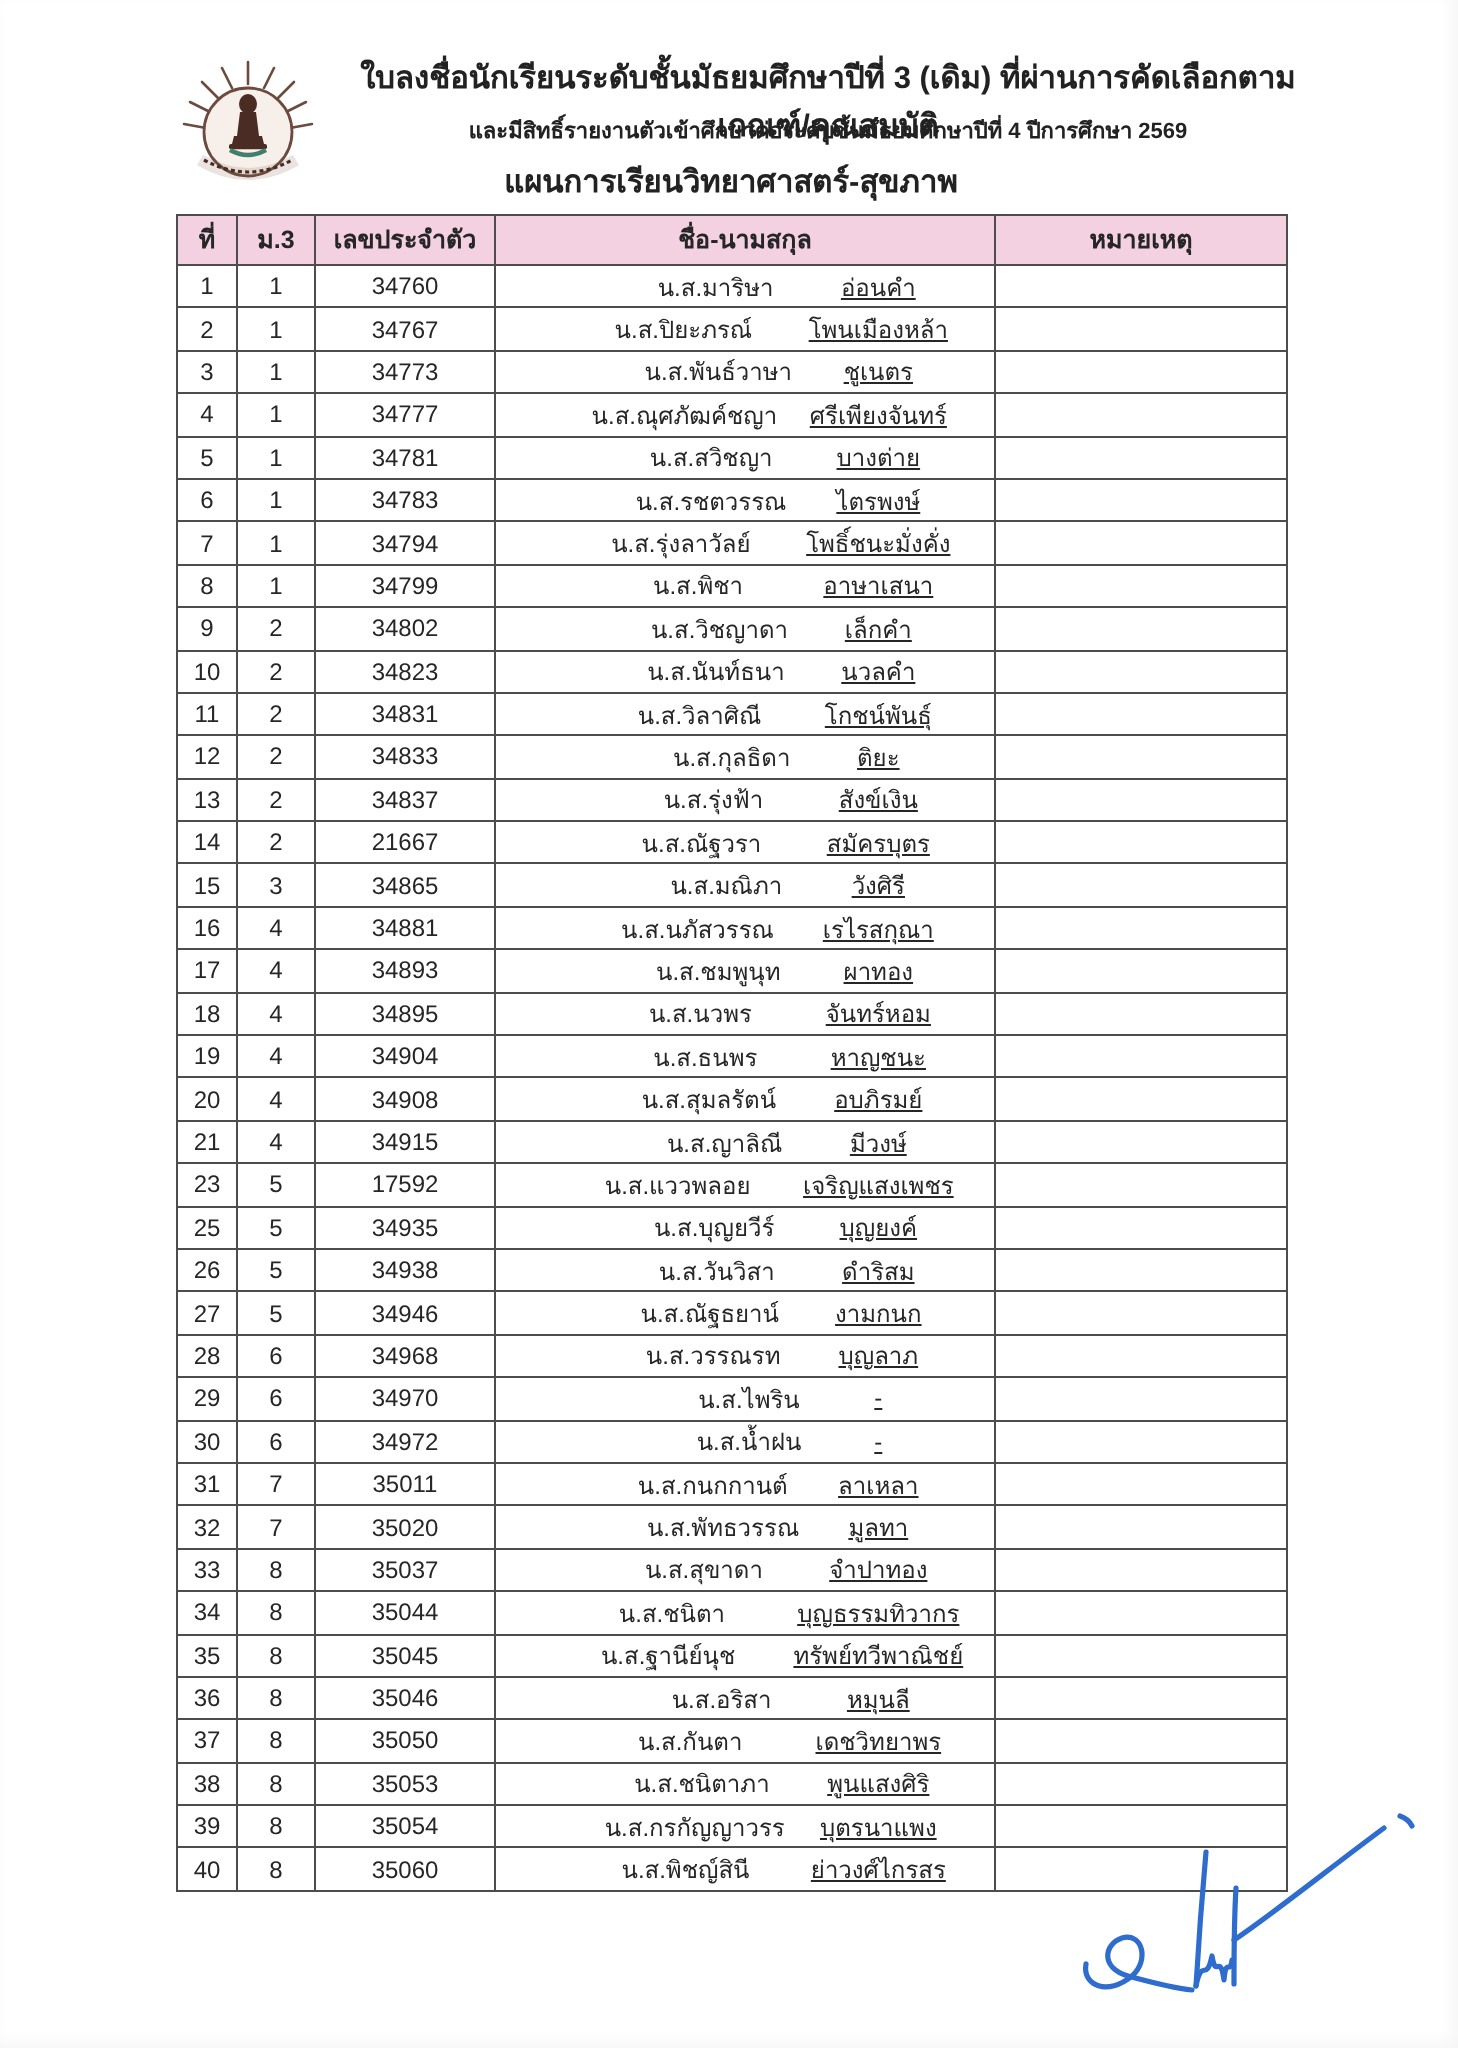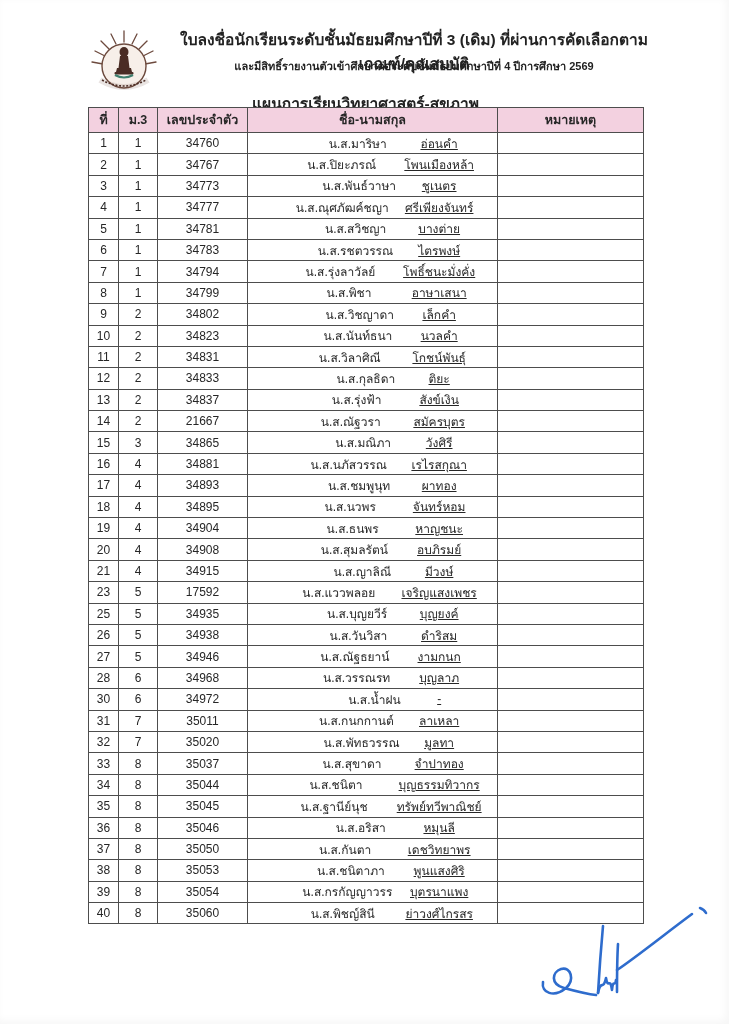--- a/index.html
+++ b/index.html
@@ -9,21 +9,21 @@
     position:relative; width:729px; height:1024px;
     background:#ffffff; overflow:hidden;
     box-shadow: inset -3px -3px 8px rgba(0,0,0,0.04);
   }
   
   .doc-header { position:absolute; top:24px; left:0; right:0; height:84px; }
   .logo { position:absolute; left:88px; top:4px; width:72px; height:72px; }
   .title-line { font-weight:bold; color:#222; text-align:center; }
   .title-1 { position:absolute; top:4px;  left:168px; width:492px; font-size:15.5px; line-height:24px; }
   .title-2 { position:absolute; top:30px; left:168px; width:492px; font-size:11px; line-height:24px; }
-  .title-3 { position:absolute; top:68px; left:88px;  width:555px; font-size:15.5px; line-height:24px; }
+  .title-3 { position:absolute; top:56px; left:88px;  width:555px; font-size:15.5px; line-height:24px; }
   
   table.roster {
     position:absolute; top:107px; left:88px; width:555px;
     border-collapse:collapse; table-layout:fixed;
   }
   table.roster th, table.roster td {
     border:1px solid #4d4d4d;
     color:#262626;
     font-size:12px;
     overflow:hidden; white-space:nowrap;
@@ -350,20 +350,29 @@
         <tr>
           <td>28</td>
           <td>6</td>
           <td>34968</td>
           <td class="name-cell">
             <span class="given">น.ส.วรรณรท</span><span class="surname">บุญลาภ</span>
           </td>
           <td></td>
         </tr>
 
+        <tr>
+          <td>29</td>
+          <td>6</td>
+          <td>34970</td>
+          <td class="name-cell">
+            <span class="given">น.ส.ไพริน</span><span class="surname">-</span>
+          </td>
+          <td></td>
+        </tr>
 
         <tr>
           <td>30</td>
           <td>6</td>
           <td>34972</td>
           <td class="name-cell">
             <span class="given">น.ส.น้ำฝน</span><span class="surname">-</span>
           </td>
           <td></td>
         </tr>

